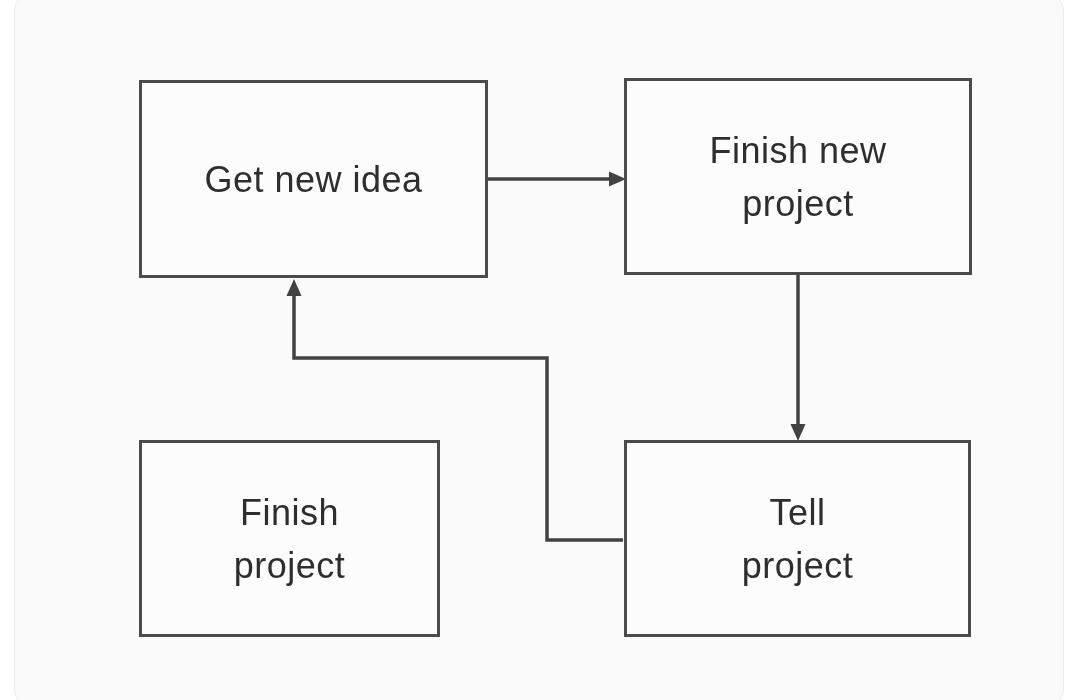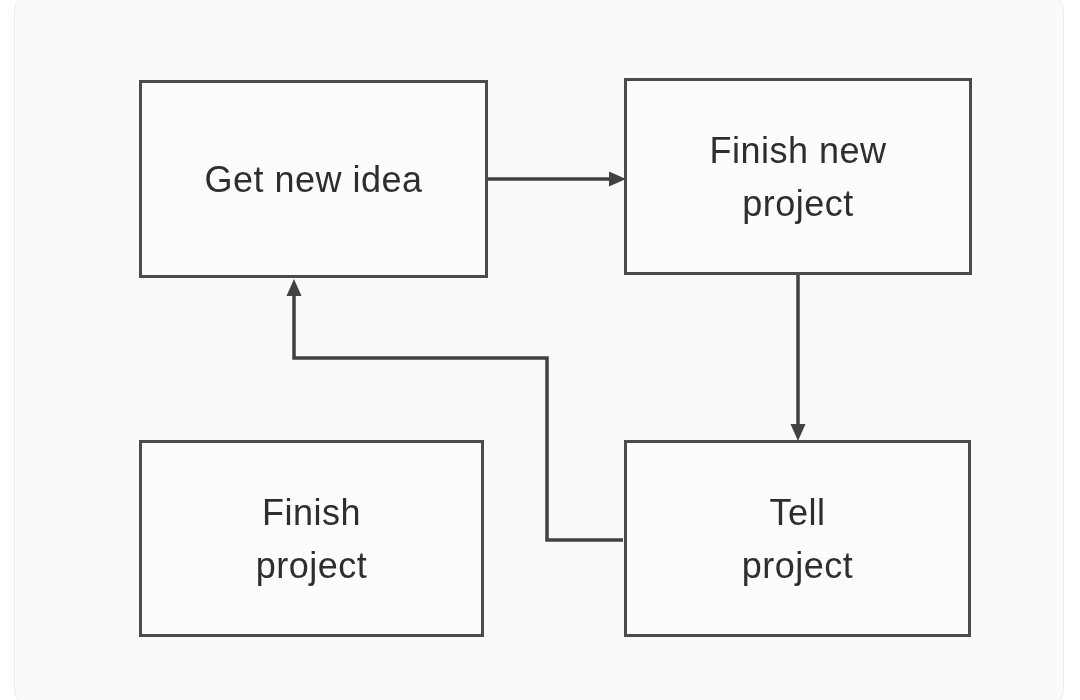--- a/index.html
+++ b/index.html
@@ -55,21 +55,21 @@
     text-align: center;
     color: var(--text-color);
     font-size: 36px;
     line-height: 53px;
     letter-spacing: 0.5px;
   }
   .node span { display: block; }
   #node-a { left: 133px; top: 80px;  width: 349px; height: 198px; }
   #node-b { left: 618px; top: 78px;  width: 348px; height: 197px; }
   #node-c { left: 618px; top: 440px; width: 347px; height: 197px; }
-  #node-d { left: 133px; top: 440px; width: 345px; height: 197px; text-align: center; }
+  #node-d { left: 133px; top: 440px; width: 301px; height: 197px; text-align: center; }
 </style>
 </head>
 <body>
 
 <div class="card"></div>
 
 <div class="stage">
 
   <svg class="edges" viewBox="0 0 1080 700" aria-hidden="true">
 

